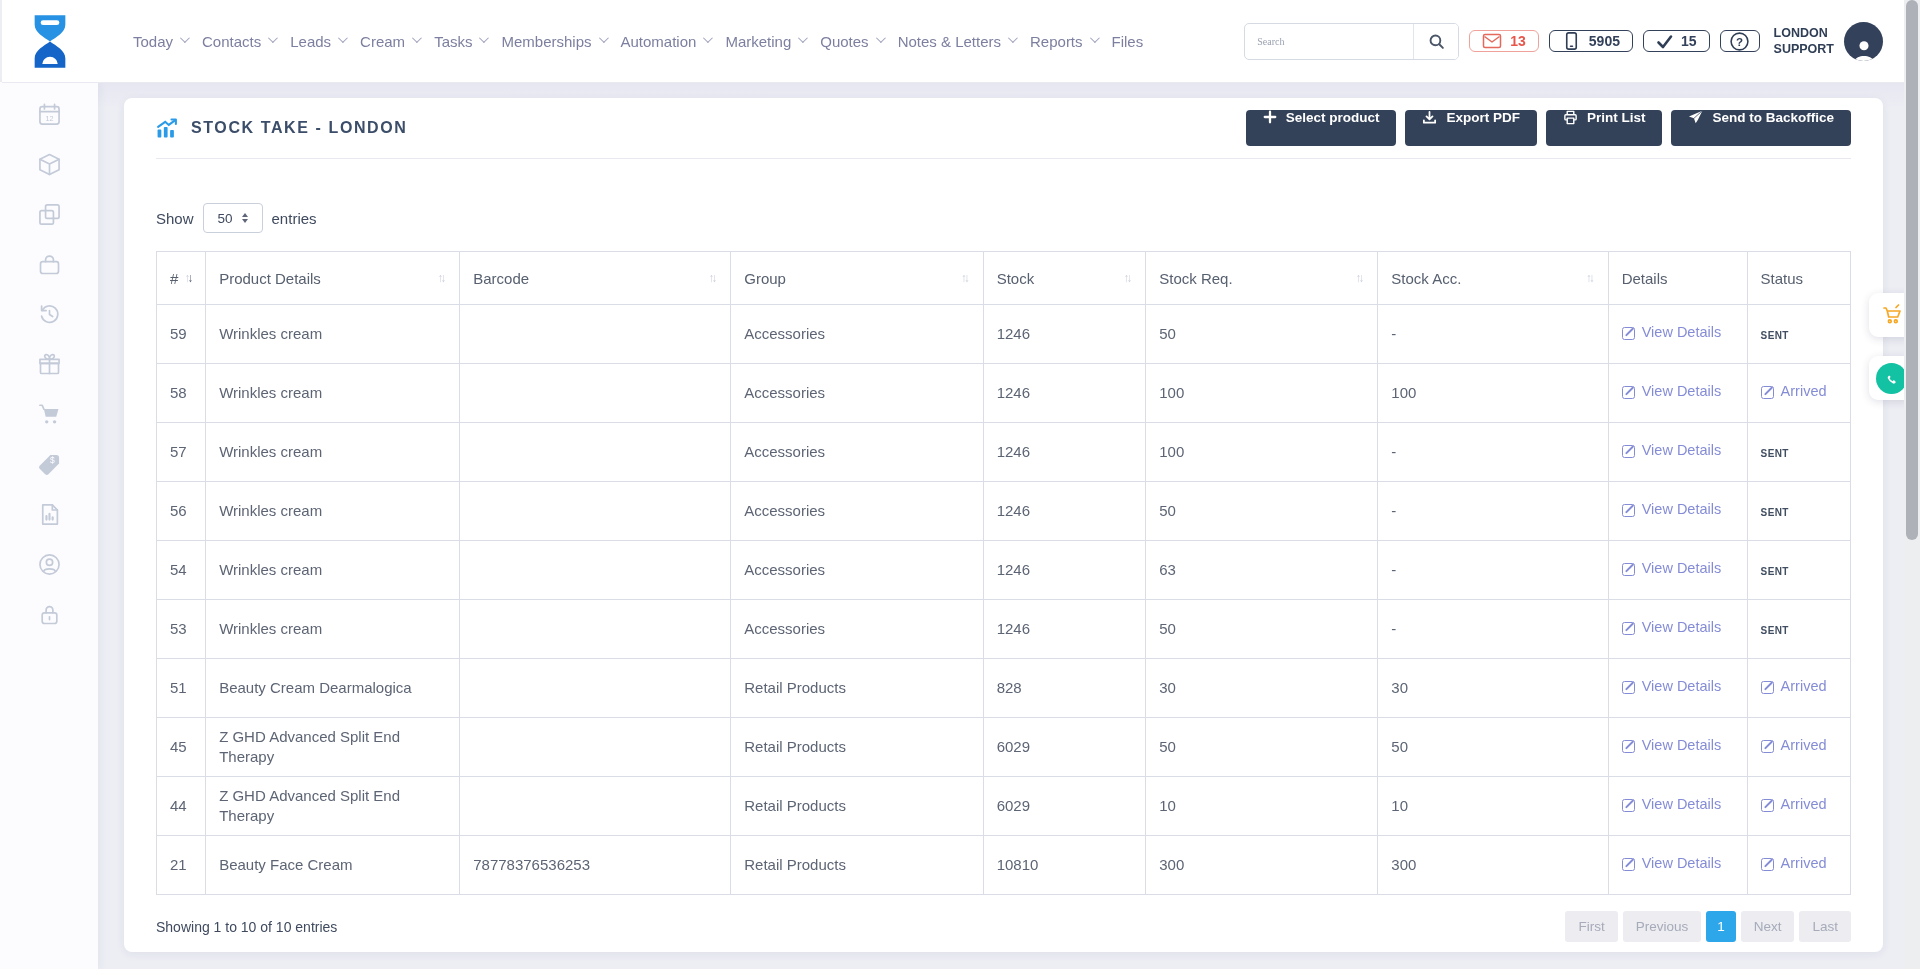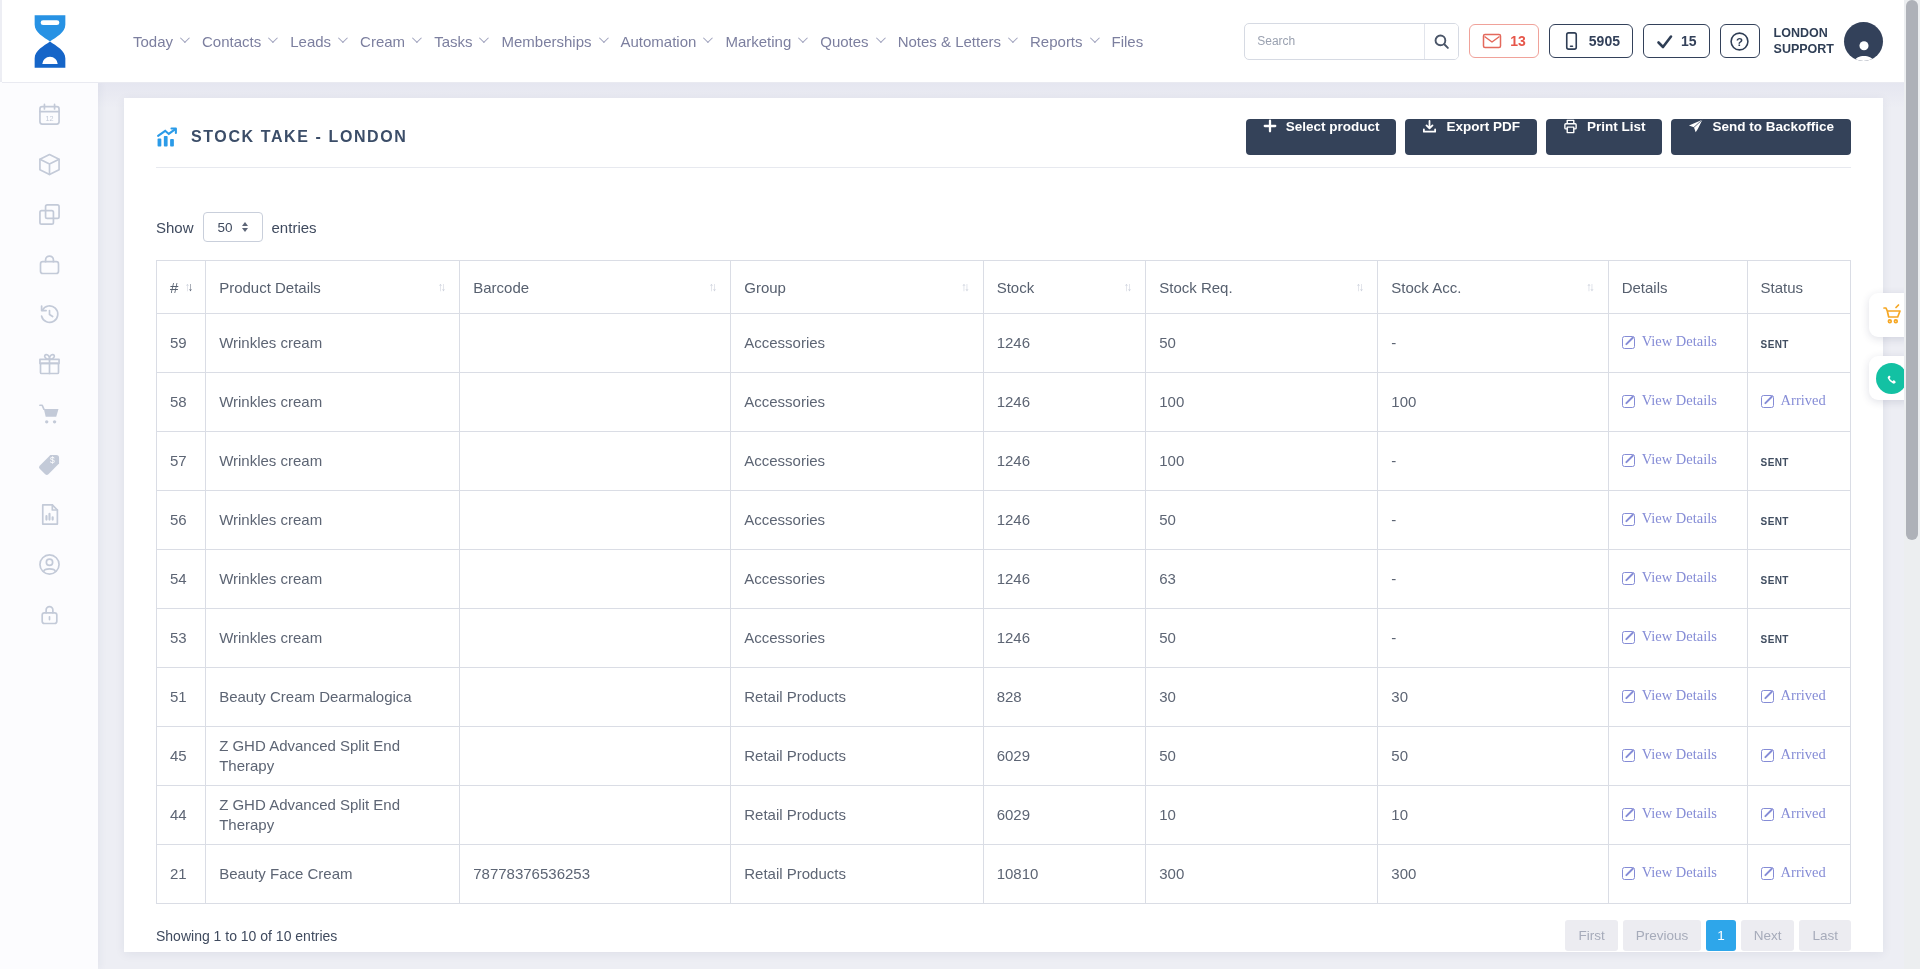--- a/index.html
+++ b/index.html
@@ -11,47 +11,47 @@
             display:flex; align-items:center; z-index:20; box-shadow:0 1px 0 #e9eaf1; }
   .logo { margin-left:26px; width:44px; height:57px; flex:none; }
   .nav { display:flex; align-items:center; margin-left:61px; gap:15px; }
   .nav-item { display:flex; align-items:center; gap:7px; font-size:15px; font-weight:500;
               color:#7c7f9f; cursor:pointer; white-space:nowrap; padding:4px 0; }
   .chev { width:7px; height:7px; border-right:1.7px solid #9fa2bd; border-bottom:1.7px solid #9fa2bd;
           transform:rotate(45deg) translateY(-2px); margin-top:-3px; flex:none; }
   .top-right { display:flex; align-items:center; margin-left:auto; margin-right:37px; gap:10px; }
   .search { display:flex; align-items:stretch; width:215px; height:37px;
             border:1px solid #d6dae3; border-radius:5px; background:#fff; overflow:hidden; }
-  .search input { flex:1; border:none; outline:none; padding:0 12px; font-size:12px;
-                  color:#0f172a; font-family:Liberation Sans, sans-serif; background:transparent; }
+  .search input { flex:1; border:none; outline:none; padding:0 12px; font-size:10px;
+                  color:#0f172a; font-family:Liberation Serif, serif; background:transparent; }
   .search input::placeholder { color:#9aa1b0; }
   .search-btn { width:45px; border:none; border-left:1px solid #e2e5ec; background:#fff;
                 display:flex; align-items:center; justify-content:center; cursor:pointer; }
-  .badge { height:34px; display:flex; align-items:center; gap:8px; padding:0 12px;
+  .badge { height:22px; display:flex; align-items:center; gap:8px; padding:0 12px;
            border:1.6px solid #33415a; border-radius:6px; background:#fff; cursor:pointer;
            font-size:14px; font-weight:700; color:#33415a; }
   .badge.mail { border-color:#f0a29a; color:#e6564a; }
   .badge.square { width:40px; justify-content:center; padding:0; }
   .acct-name { font-size:12.5px; font-weight:700; color:#2f3e55; line-height:1.3;
                margin-left:4px; white-space:nowrap; }
   .avatar { width:39px; height:39px; border-radius:50%; background:#33415a; flex:none;
             display:flex; align-items:flex-end; justify-content:center; overflow:hidden; cursor:pointer; }
 
   
   .sidebar { position:absolute; top:82px; left:0; bottom:0; width:98px; background:#fcfcfe;
              box-shadow:2px 0 8px rgba(40,50,90,.05); display:flex; flex-direction:column;
              align-items:center; padding-top:18px; gap:22px; z-index:10; }
   .side-ic { width:28px; height:28px; display:flex; align-items:center; justify-content:center; cursor:pointer; }
   .side-ic svg { stroke:#c3cad8; fill:none; stroke-width:1.5; stroke-linecap:round; stroke-linejoin:round; }
 
   
   .main { position:absolute; top:82px; left:98px; right:0; bottom:0;
           background:linear-gradient(#e5e6f0 0, #edeef4 26px); }
   .card { position:absolute; left:26px; top:16px; width:1759px; height:854px; background:#fff;
-          border-radius:0; box-shadow:0 2px 10px rgba(35,45,85,.07); padding:9px 32px; }
+          border-radius:8px; box-shadow:0 2px 10px rgba(35,45,85,.07); padding:0 32px; }
 
   .card-head { display:flex; align-items:center; padding:12px 0 12px; border-bottom:1px solid #e7e9ef; }
   .page-title { display:flex; align-items:center; gap:12px; font-size:16px; font-weight:700;
                 letter-spacing:1.6px; color:#3b4d68; }
   .actions { margin-left:auto; display:flex; gap:9px; }
   .btn { display:flex; gap:9px; background:#344259; color:#fff; border:none;
          border-radius:4px; padding:0 17px; height:36px; font-size:13.5px; font-weight:700;
          font-family:inherit; cursor:pointer; }
   .btn svg { flex:none; }
 
@@ -68,21 +68,21 @@
   table { width:100%; margin-top:18px; border-collapse:collapse; table-layout:fixed; }
   th, td { border:1px solid #dadde5; text-align:left; vertical-align:middle;
            padding:8px 13px; font-size:15px; }
   th { height:53px; color:#57606f; font-weight:500; }
   td { height:59px; color:#5d6574; line-height:1.35; }
   .thw { display:flex; align-items:center; justify-content:space-between; gap:6px; }
   .sort { display:inline-flex; font-size:12px; letter-spacing:-3px; color:#cbd0db;
           font-weight:400; padding-right:3px; flex:none; }
   .sort .on { color:#5d6678; }
   .lnk { display:inline-flex; align-items:center; gap:7px; color:#858cd6; font-size:14.5px;
-         cursor:pointer; text-decoration:none;font-family:Liberation Serif, serif; }
+         cursor:pointer; text-decoration:none; }
   .edit-ic { position:relative; width:13px; height:13px; border:1.4px solid currentColor;
              border-radius:2.5px; display:inline-block; flex:none; }
   .edit-ic::after { content:""; position:absolute; width:11px; height:1.8px; background:currentColor;
                     border-radius:1px; transform:rotate(-45deg); top:3px; left:1px; }
   .sent { color:#414e61; font-weight:600; font-size:10px; letter-spacing:.4px; }
 
   
   .table-foot { margin-top:16px; display:flex; align-items:center; }
   .summary { font-size:14px; color:#3f4a5e; }
   .pager { margin-left:auto; display:flex; gap:5px; }

